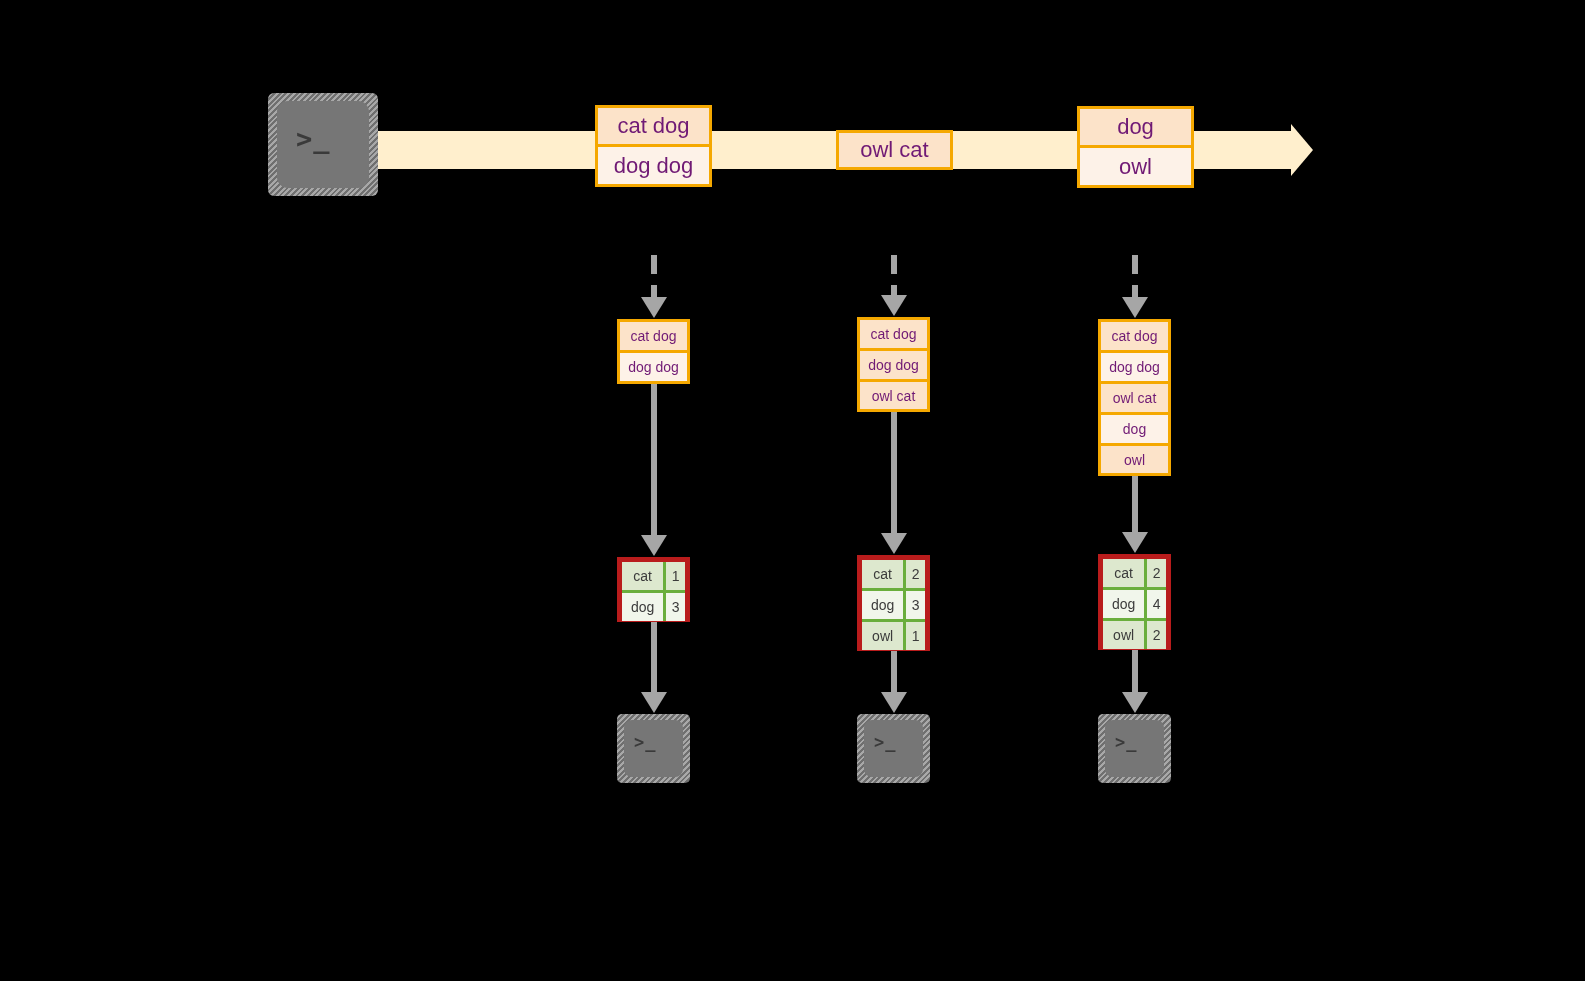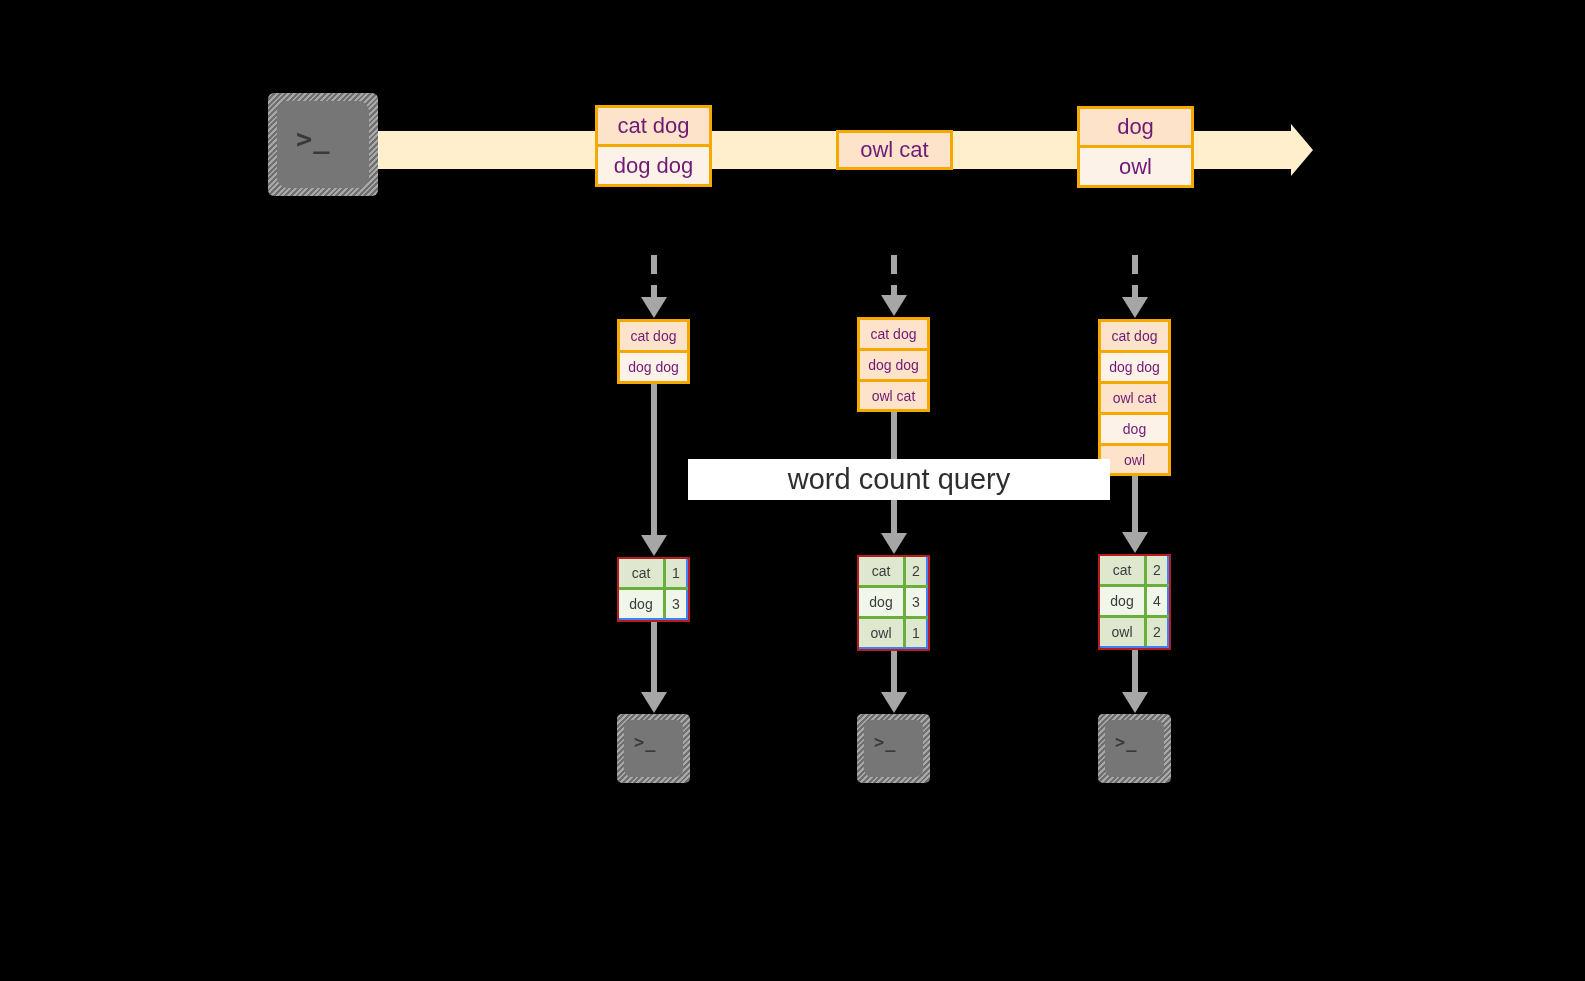--- a/index.html
+++ b/index.html
@@ -78,21 +78,21 @@
     border-bottom: 3px solid #F5A800;
   }
   .rec-row:last-child { border-bottom: none; }
   .rec-row.shade-a { background: #FCE3C9; }
   .rec-row.shade-b { background: #FDF2E8; }
 
   
   .res-table {
     position: absolute;
     box-sizing: border-box;
-    border: 2px solid #b91c1c;
+    border: 5px solid #b91c1c;
     background: #3b82f6;
   }
   .res-row {
     display: flex;
     box-sizing: border-box;
     border-bottom: 3px solid #6AAE3C;
   }
   .res-row:last-child { border-bottom: none; }
   .res-word, .res-count {
     box-sizing: border-box;
@@ -264,15 +264,14 @@
   </div>
 
   <div class="conn-line" style="left:1132px; top:650px; height:47px;"></div>
   <div class="conn-head" style="left:1122px; top:692px;"></div>
 
   <div class="terminal" style="left:1098px; top:714px; width:73px; height:69px; border-radius:5px;">
     <div class="inner" style="left:7px; top:6px; right:7px; bottom:6px; border-radius:8px;"></div>
     <div class="prompt" style="font-size:17px; left:17px; top:20px;">&gt;_</div>
   </div>
 
-  <div class="query-label" style="left:688px; top:459px; width:422px; height:41px; font-size:29px;">word count query</div>
 
 </div>
 
 </body></html>

